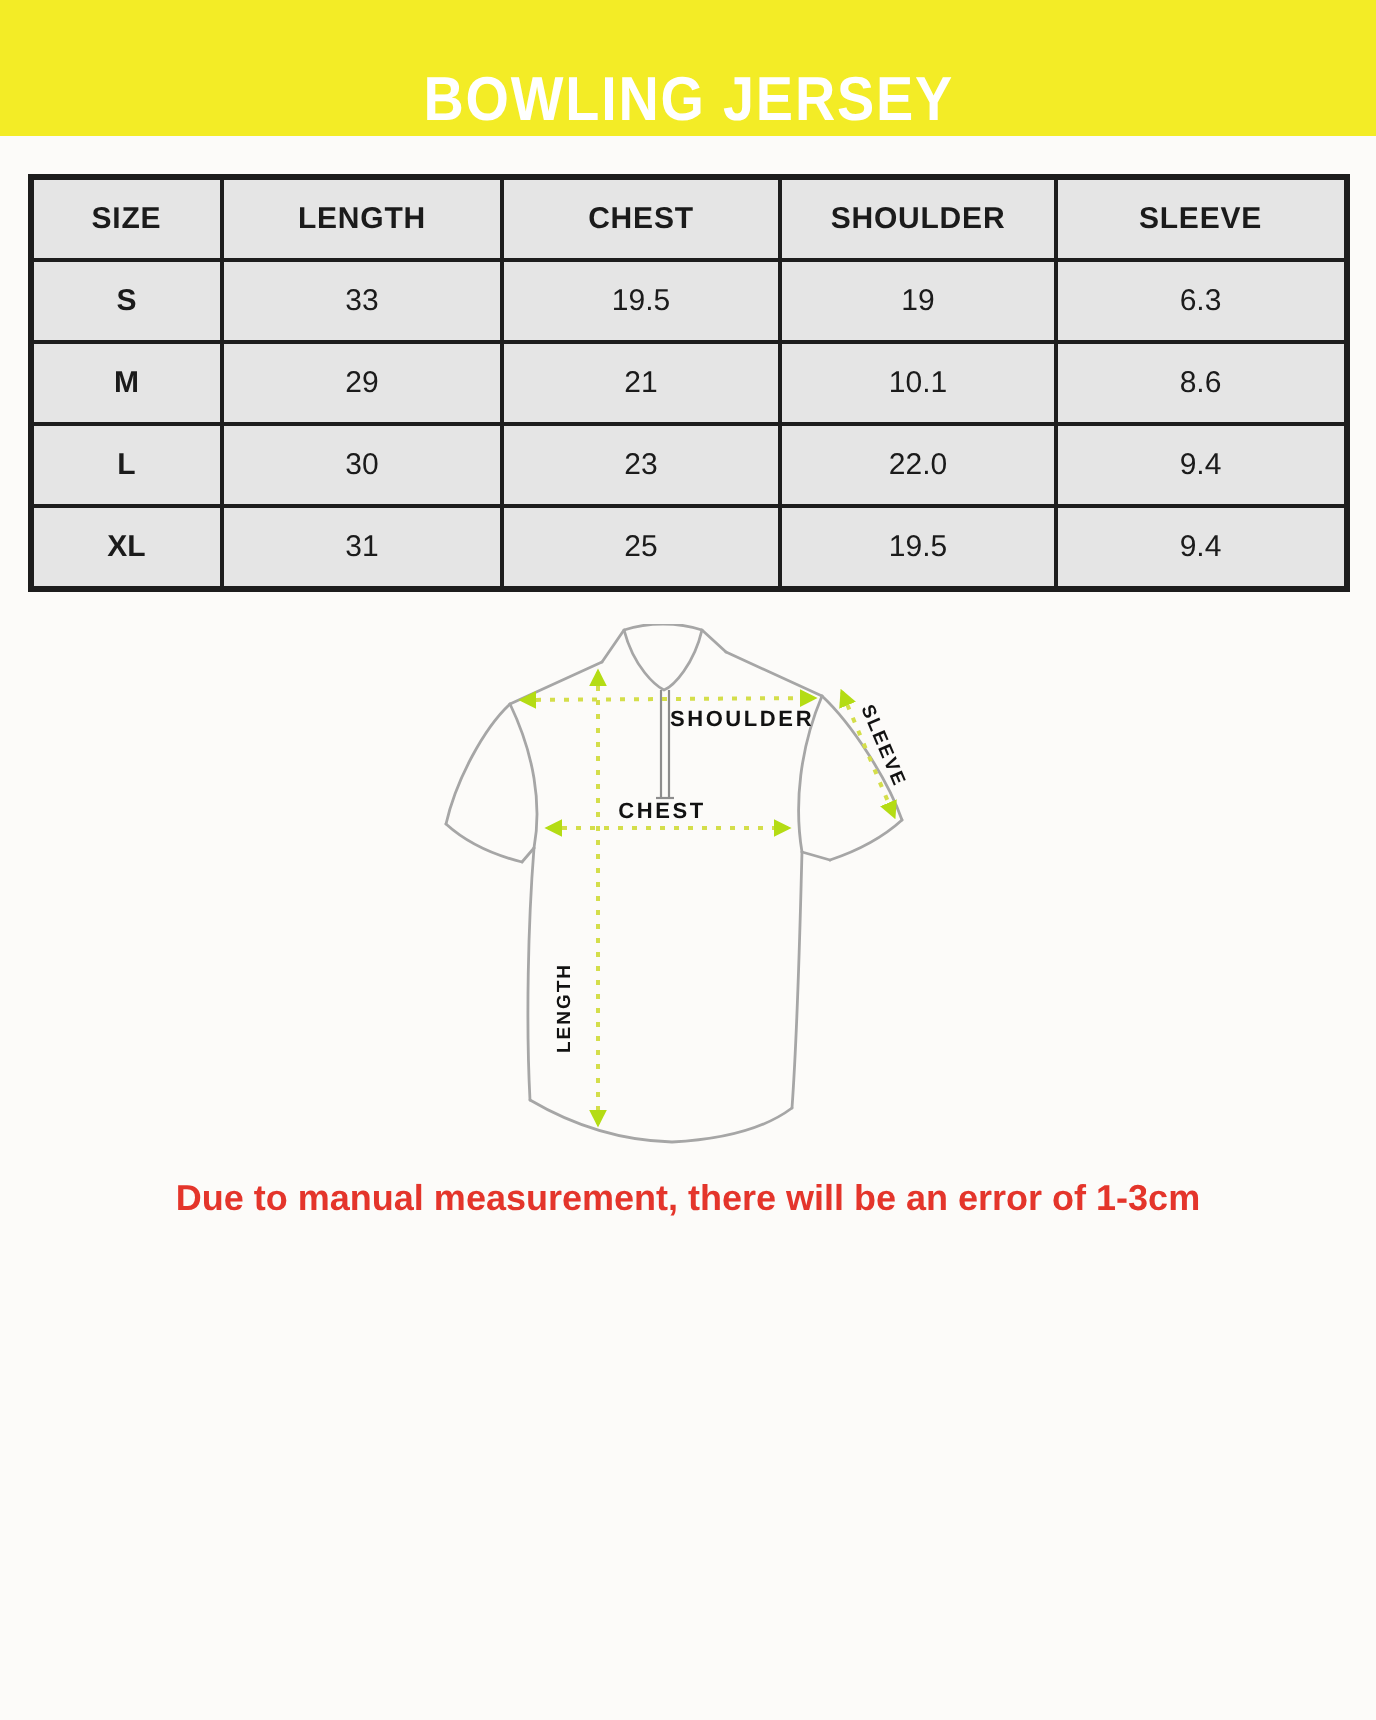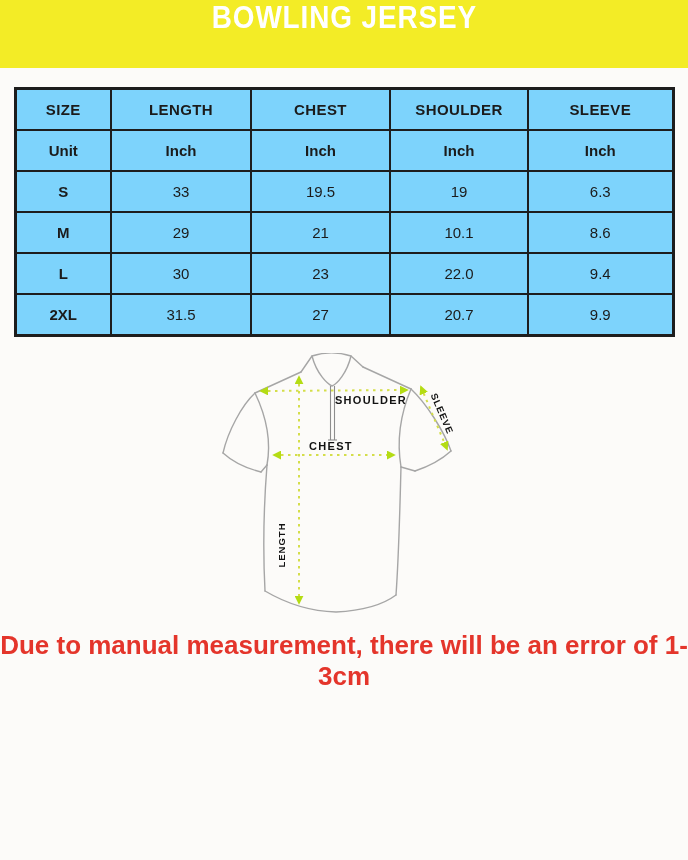--- a/index.html
+++ b/index.html
@@ -3,47 +3,47 @@
 <meta charset="utf-8">
 <style>
   html,body { margin:0; padding:0; }
   body {
     width:688px; height:860px; overflow:hidden;
     background:#fcfbf9;
     font-family:"Liberation Sans", sans-serif;
   }
   .banner {
     height:68px; background:#f3ec26;
-    display:flex; align-items:flex-start; justify-content:center;
+    display:flex; align-items:flex-end; justify-content:center;
   }
   .banner-title {
     color:#ffffff; font-weight:bold; font-size:31px;
     letter-spacing:1px; transform:scaleX(0.9); white-space:nowrap;
   }
   table.size-chart {
     border-collapse:collapse; table-layout:fixed;
-    width:658px; margin:19px auto 0; background:#7dd3fc;
+    width:658px; margin:19px auto 0; background:#e5e5e5;
     border:3px solid #1d1d1d;
   }
   table.size-chart td, table.size-chart th {
     border:2px solid #1d1d1d; text-align:center; vertical-align:middle;
     height:39px; font-size:15px; color:#1b1b1b; padding:0;
   }
   table.size-chart th { font-weight:bold; letter-spacing:0.4px; }
   td.size { font-weight:bold; }
   tr.unit-row td { font-weight:bold; }
   .diagram { margin-top:16px; text-align:center; height:272px; }
   .outline { fill:none; stroke:#a6a6a6; stroke-width:1.4; stroke-linejoin:round; stroke-linecap:round; }
   .zip { fill:none; stroke:#8d8d8d; stroke-width:1.1; }
   .meas { fill:none; stroke:#d4de4a; stroke-width:2; stroke-dasharray:2.5 4.5; }
   .dlabel { font-weight:bold; font-size:11px; fill:#121212; letter-spacing:1.3px; }
   .dlabel.small { font-size:9.5px; letter-spacing:1px; }
   .disclaimer {
     margin-top:5px; text-align:center;
-    color:#e4352b; font-weight:bold; font-size:26px;
+    color:#e4352b; font-weight:bold; font-size:18px;
   }
 </style>
 </head>
 <body>
 
 <div class="banner">
   <div class="banner-title">BOWLING JERSEY</div>
 </div>
 
 <table class="size-chart">
@@ -57,27 +57,20 @@
   <thead>
     <tr>
       <th>SIZE</th>
       <th>LENGTH</th>
       <th>CHEST</th>
       <th>SHOULDER</th>
       <th>SLEEVE</th>
     </tr>
   </thead>
   <tbody>
-    <tr class="unit-row">
-      <td class="size">Unit</td>
-      <td>Inch</td>
-      <td>Inch</td>
-      <td>Inch</td>
-      <td>Inch</td>
-    </tr>
     <tr>
       <td class="size">S</td>
       <td>33</td>
       <td>19.5</td>
       <td>19</td>
       <td>6.3</td>
     </tr>
     <tr>
       <td class="size">M</td>
       <td>29</td>
@@ -86,25 +79,25 @@
       <td>8.6</td>
     </tr>
     <tr>
       <td class="size">L</td>
       <td>30</td>
       <td>23</td>
       <td>22.0</td>
       <td>9.4</td>
     </tr>
     <tr>
-      <td class="size">2XL</td>
-      <td>31.5</td>
-      <td>27</td>
-      <td>20.7</td>
-      <td>9.9</td>
+      <td class="size">XL</td>
+      <td>31</td>
+      <td>25</td>
+      <td>19.5</td>
+      <td>9.4</td>
     </tr>
   </tbody>
 </table>
 
 <div class="diagram">
   <svg width="360" height="270" viewBox="0 0 360 270">
     <defs>
       <marker id="arrow" viewBox="0 0 10 10" refX="8" refY="5" markerWidth="9" markerHeight="9" orient="auto-start-reverse" markerUnits="userSpaceOnUse">
         <path d="M0,0 L10,5 L0,10 Z" fill="#b4dc14"></path>
       </marker>

